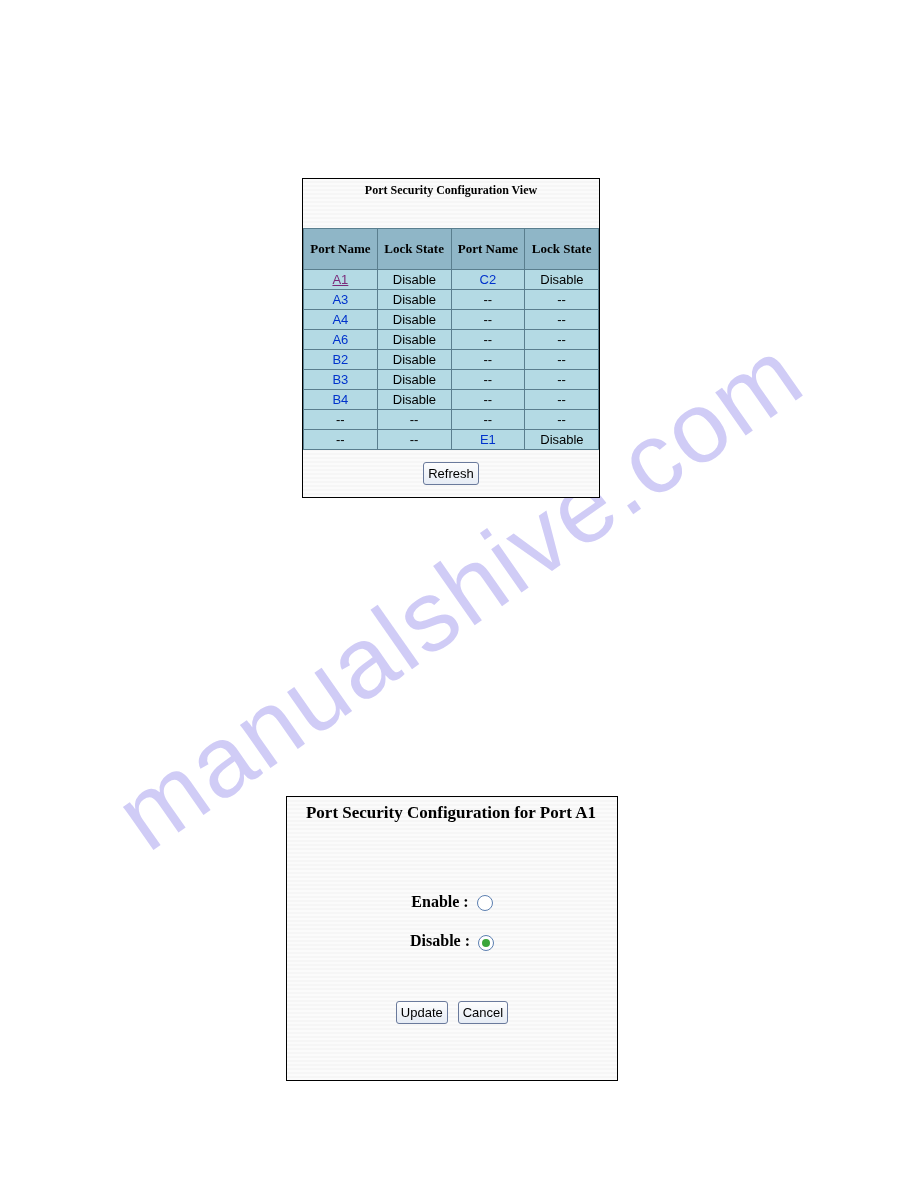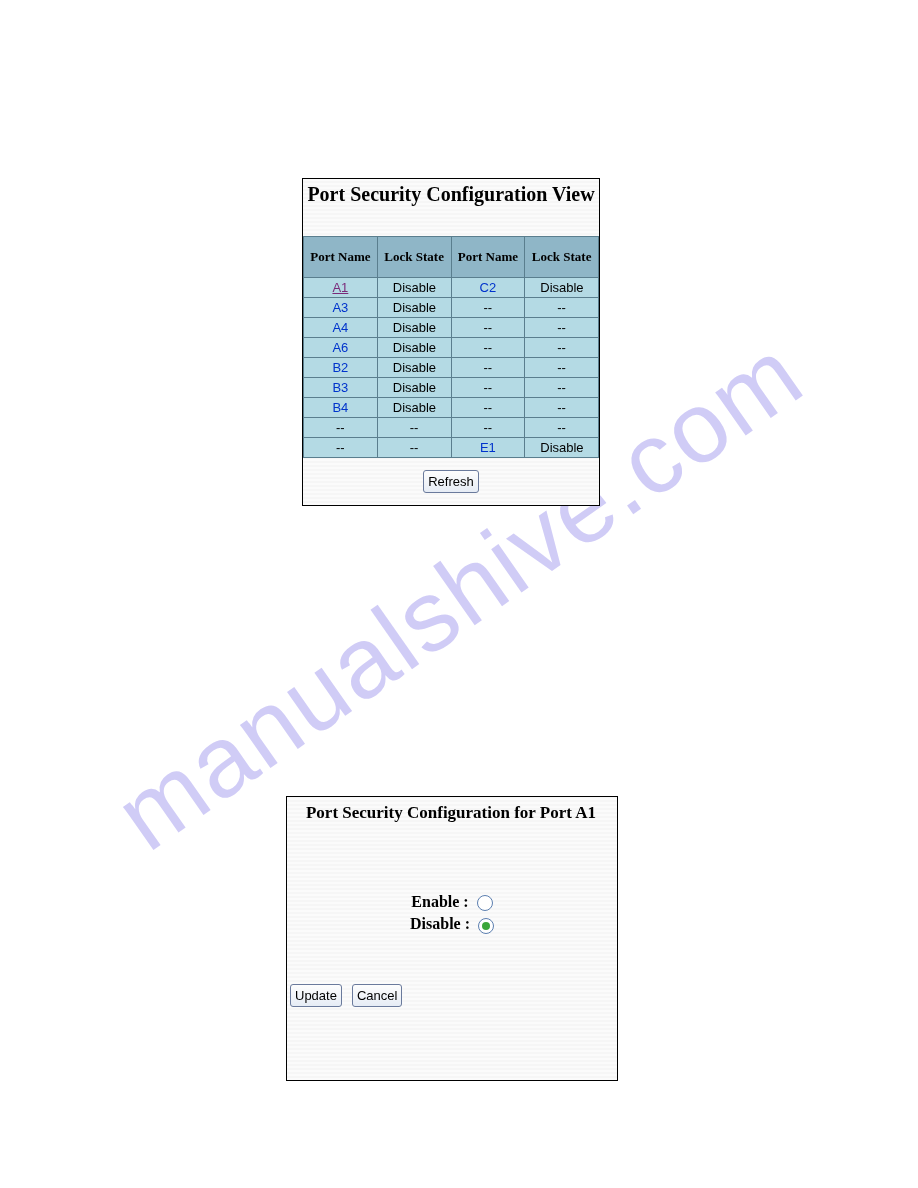--- a/index.html
+++ b/index.html
@@ -29,21 +29,21 @@
       left: 302px;
       top: 178px;
       width: 296px;
       border: 1px solid #000;
       background: repeating-linear-gradient(0deg, #fbfbfb, #fbfbfb 2px, #f6f6f6 2px, #f6f6f6 4px);
       padding-bottom: 12px;
       z-index: 10;
     }
     .panel1-title {
       font-weight: bold;
-      font-size: 20px;
+      font-size: 12px;
       text-align: center;
       padding: 4px 0 30px 0;
     }
     .port-table {
       width: 100%;
       border-collapse: collapse;
       table-layout: fixed;
     }
     .port-table th {
       background: #8fb6c7;
@@ -104,21 +104,21 @@
       padding: 6px 10px 0 8px;
       font-family: "Times New Roman", serif;
     }
     .radio-block {
       text-align: center;
       margin-top: 70px;
     }
     .radio-row {
       font-weight: bold;
       font-size: 16px;
-      margin: 4px 0;
+      margin: 21px 0;
     }
     .radio-outer {
       display: inline-block;
       width: 14px;
       height: 14px;
       border: 1px solid #5c7fb0;
       border-radius: 50%;
       vertical-align: middle;
       margin-left: 4px;
       position: relative;
@@ -127,20 +127,21 @@
     .radio-inner {
       position: absolute;
       left: 3px;
       top: 3px;
       width: 8px;
       height: 8px;
       background: #3aa63a;
       border-radius: 50%;
     }
     .panel2-btns {
+      text-align: center;
       margin-top: 50px;
     }
   </style>
 </head>
 <body>
 
 <div class="watermark">manualshive.com</div>
 
 <div class="panel1">
   <div class="panel1-title">Port Security Configuration View</div>

